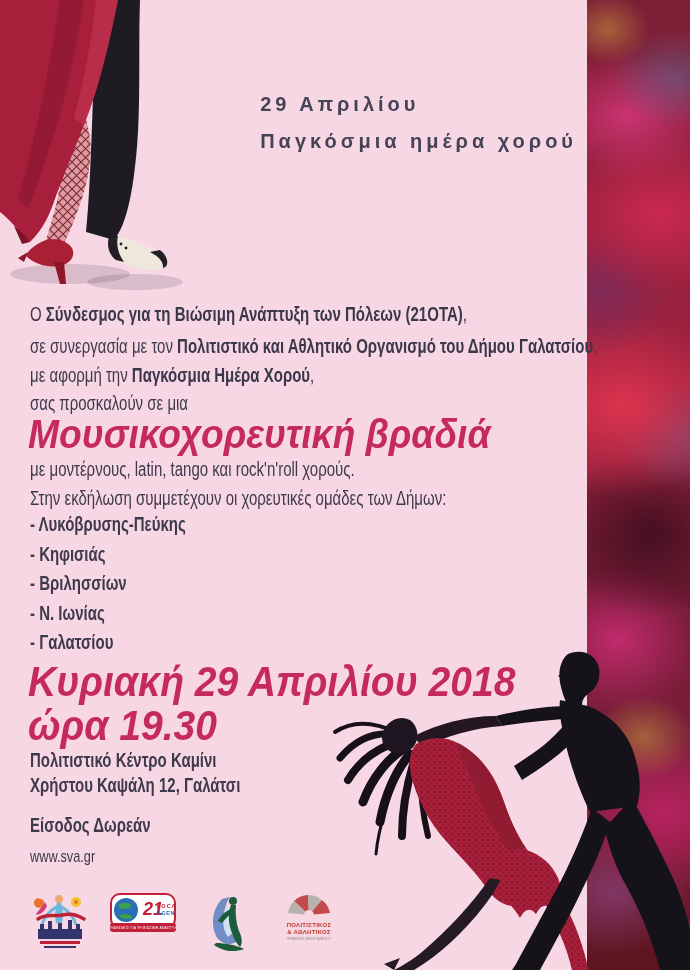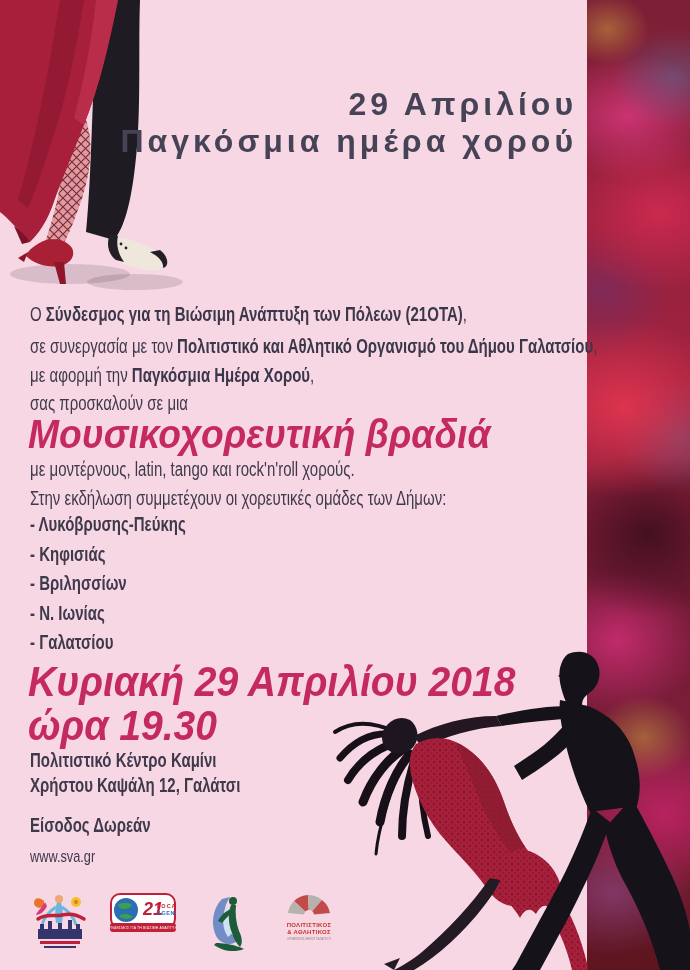--- a/index.html
+++ b/index.html
@@ -18,22 +18,22 @@
       radial-gradient(90px 80px at 90% 45%, rgba(93,111,158,.45), rgba(93,111,158,0) 70%),
       radial-gradient(130px 110px at 60% 55%, rgba(58,13,28,.85), rgba(58,13,28,0) 75%),
       radial-gradient(120px 100px at 30% 66%, rgba(212,47,122,.8), rgba(212,47,122,0) 72%),
       radial-gradient(70px 60px at 55% 76%, rgba(201,164,60,.5), rgba(201,164,60,0) 70%),
       radial-gradient(120px 110px at 75% 84%, rgba(194,35,102,.85), rgba(194,35,102,0) 72%),
       radial-gradient(110px 90px at 25% 92%, rgba(140,74,138,.6), rgba(140,74,138,0) 70%),
       radial-gradient(120px 80px at 60% 99%, rgba(94,21,32,.95), rgba(94,21,32,0) 78%),
       linear-gradient(178deg,#7a1f36 0%,#93203c 18%,#a02340 40%,#6f1a33 62%,#83203e 82%,#5e1520 100%);
     background-color:#7a1f36;}
 
-  .title{position:absolute;top:86px;right:113px;text-align:right;color:#474357;
-    font-weight:bold;font-size:32px;letter-spacing:4px;line-height:37px;white-space:nowrap;}
+  .title{position:absolute;top:86px;right:113px;text-align:left;color:#474357;
+    font-weight:bold;font-size:20px;letter-spacing:4px;line-height:37px;white-space:nowrap;}
 
   .t-body{position:absolute;left:30px;color:#3e3a4c;font-size:20px;white-space:nowrap;
     transform:scaleX(0.75);transform-origin:left top;}
   .t-body b{font-weight:bold;color:#3b374a;}
   .magenta{position:absolute;left:28px;color:#c42a60;font-weight:bold;font-style:italic;
     white-space:nowrap;transform:scaleX(0.93);transform-origin:left top;}
   .list-item{margin:0 0 9.5px 0;font-weight:bold;font-size:20px;line-height:20px;}
   .venue p{margin:0;line-height:25px;font-weight:bold;}
 
   .logos{position:absolute;left:32px;top:893px;height:66px;display:flex;align-items:flex-start;gap:0;}

